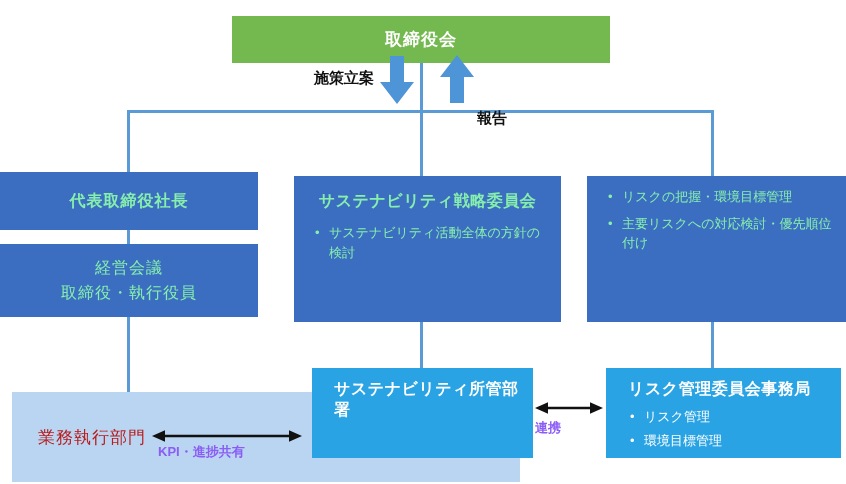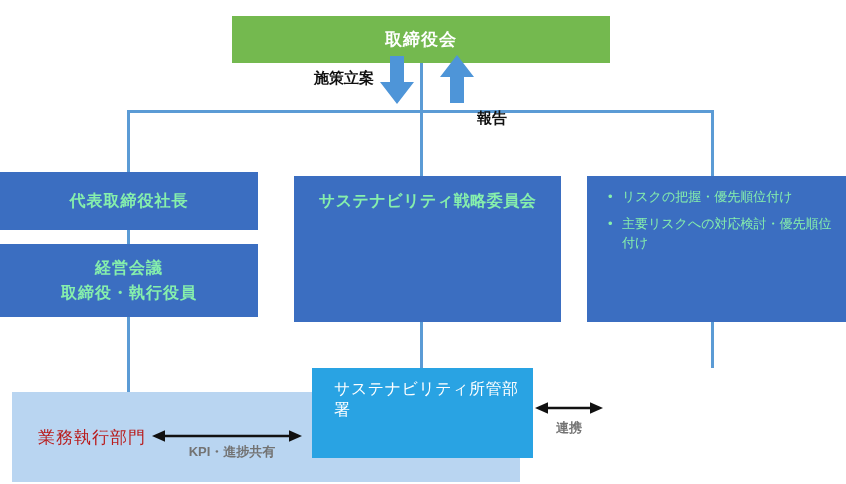--- a/index.html
+++ b/index.html
@@ -18,21 +18,21 @@
     font-size:17px;font-weight:bold;letter-spacing:1px;
   }
   .dark-box{
     position:absolute;background:#3B6EC1;color:#86efac;
   }
   .president-box{left:0;top:172px;width:258px;height:58px;
     display:flex;align-items:center;justify-content:center;
     font-size:16px;font-weight:bold;letter-spacing:1px;}
   .management-box{left:0;top:244px;width:258px;height:73px;
     display:flex;flex-direction:column;align-items:center;justify-content:center;
-    font-size:16px;font-weight:bold;line-height:1.55;letter-spacing:1px;}
+    font-size:16px;font-weight:normal;line-height:1.55;letter-spacing:1px;}
   .committee-box{width:267px;height:146px;top:176px;padding:0;box-sizing:border-box;}
   .sus-committee{left:294px;}
   .risk-committee{left:587px;width:259px;}
   .committee-title{
     text-align:center;font-size:16px;font-weight:bold;
     padding-top:15px;letter-spacing:0.5px;
   }
   .bullet-list{
     list-style:none;margin:11px 0 0 0;padding:0 12px 0 21px;
     font-size:13px;line-height:1.5;
@@ -50,33 +50,33 @@
     position:absolute;left:26px;top:0;height:90px;
     display:flex;align-items:center;
     font-size:17px;font-weight:normal;color:#b91c1c;letter-spacing:1px;
   }
   .bright-box{
     position:absolute;top:368px;height:90px;background:#29A3E3;color:#fff;
     box-sizing:border-box;padding:11px 8px 0 22px;
   }
   .sus-dept{left:312px;width:221px;}
   .risk-sec{left:606px;width:235px;}
-  .bright-title{font-size:16px;font-weight:normal;letter-spacing:0.5px;}
+  .bright-title{font-size:16px;font-weight:bold;letter-spacing:0.5px;}
   .bright-box .bullet-list{margin:7px 0 0 0;padding:0 4px 0 2px;}
   .bright-box .bullet-list li{margin-bottom:4px;}
   
   .vline,.hline{position:absolute;background:#5B9BD5;}
   .vline{width:3px;}
   .hline{height:3px;}
   
   .flow-label{
     position:absolute;font-size:15px;font-weight:bold;color:#111;
   }
   .small-label{
-    position:absolute;font-size:13px;font-weight:bold;color:#737373;text-align:center;
+    position:absolute;font-size:13px;font-weight:bold;color:#8b5cf6;
   }
   .arrow-svg{position:absolute;display:block;}
 </style>
 </head>
 <body>
 
 <div class="canvas">
 
   <div class="vline" style="left:420px;top:47px;height:64px;"></div>
   <div class="hline" style="left:127px;top:110px;width:587px;"></div>
@@ -105,45 +105,53 @@
     <span>代表取締役社長</span>
   </div>
   <div class="dark-box management-box">
     <span>経営会議</span>
     <span>取締役・執行役員</span>
   </div>
 
   <div class="dark-box committee-box sus-committee">
     <div class="committee-title">サステナビリティ戦略委員会</div>
     <ul class="bullet-list">
+      <li>サステナビリティ活動全体の方針の検討</li>
     </ul>
   </div>
 
   <div class="dark-box committee-box risk-committee">
     <ul class="bullet-list">
-      <li>リスクの把握・優先順位付け</li>
+      <li>リスクの把握・環境目標管理</li>
       <li>主要リスクへの対応検討・優先順位付け</li>
     </ul>
   </div>
 
   <div class="exec-box">
     <div class="exec-title">業務執行部門</div>
   </div>
 
   <svg class="arrow-svg" style="left:152px;top:429px;" width="150" height="14" viewBox="0 0 150 14">
     <line x1="10" y1="7" x2="140" y2="7" stroke="#111" stroke-width="2.6"></line>
     <polygon points="0,7 13,1.2 13,12.8" fill="#111"></polygon>
     <polygon points="150,7 137,1.2 137,12.8" fill="#111"></polygon>
   </svg>
   <div class="small-label" style="left:158px;top:443px;width:148px;">KPI・進捗共有</div>
 
   <div class="bright-box sus-dept">
     <div class="bright-title">サステナビリティ所管部署</div>
   </div>
 
+  <div class="bright-box risk-sec">
+    <div class="bright-title">リスク管理委員会事務局</div>
+    <ul class="bullet-list">
+      <li>リスク管理</li>
+      <li>環境目標管理</li>
+    </ul>
+  </div>
 
   <svg class="arrow-svg" style="left:535px;top:401px;" width="68" height="14" viewBox="0 0 68 14">
     <line x1="9" y1="7" x2="59" y2="7" stroke="#111" stroke-width="2.6"></line>
     <polygon points="0,7 13,1.2 13,12.8" fill="#111"></polygon>
     <polygon points="68,7 55,1.2 55,12.8" fill="#111"></polygon>
   </svg>
   <div class="small-label" style="left:535px;top:419px;width:68px;">連携</div>
 
 </div>
 

